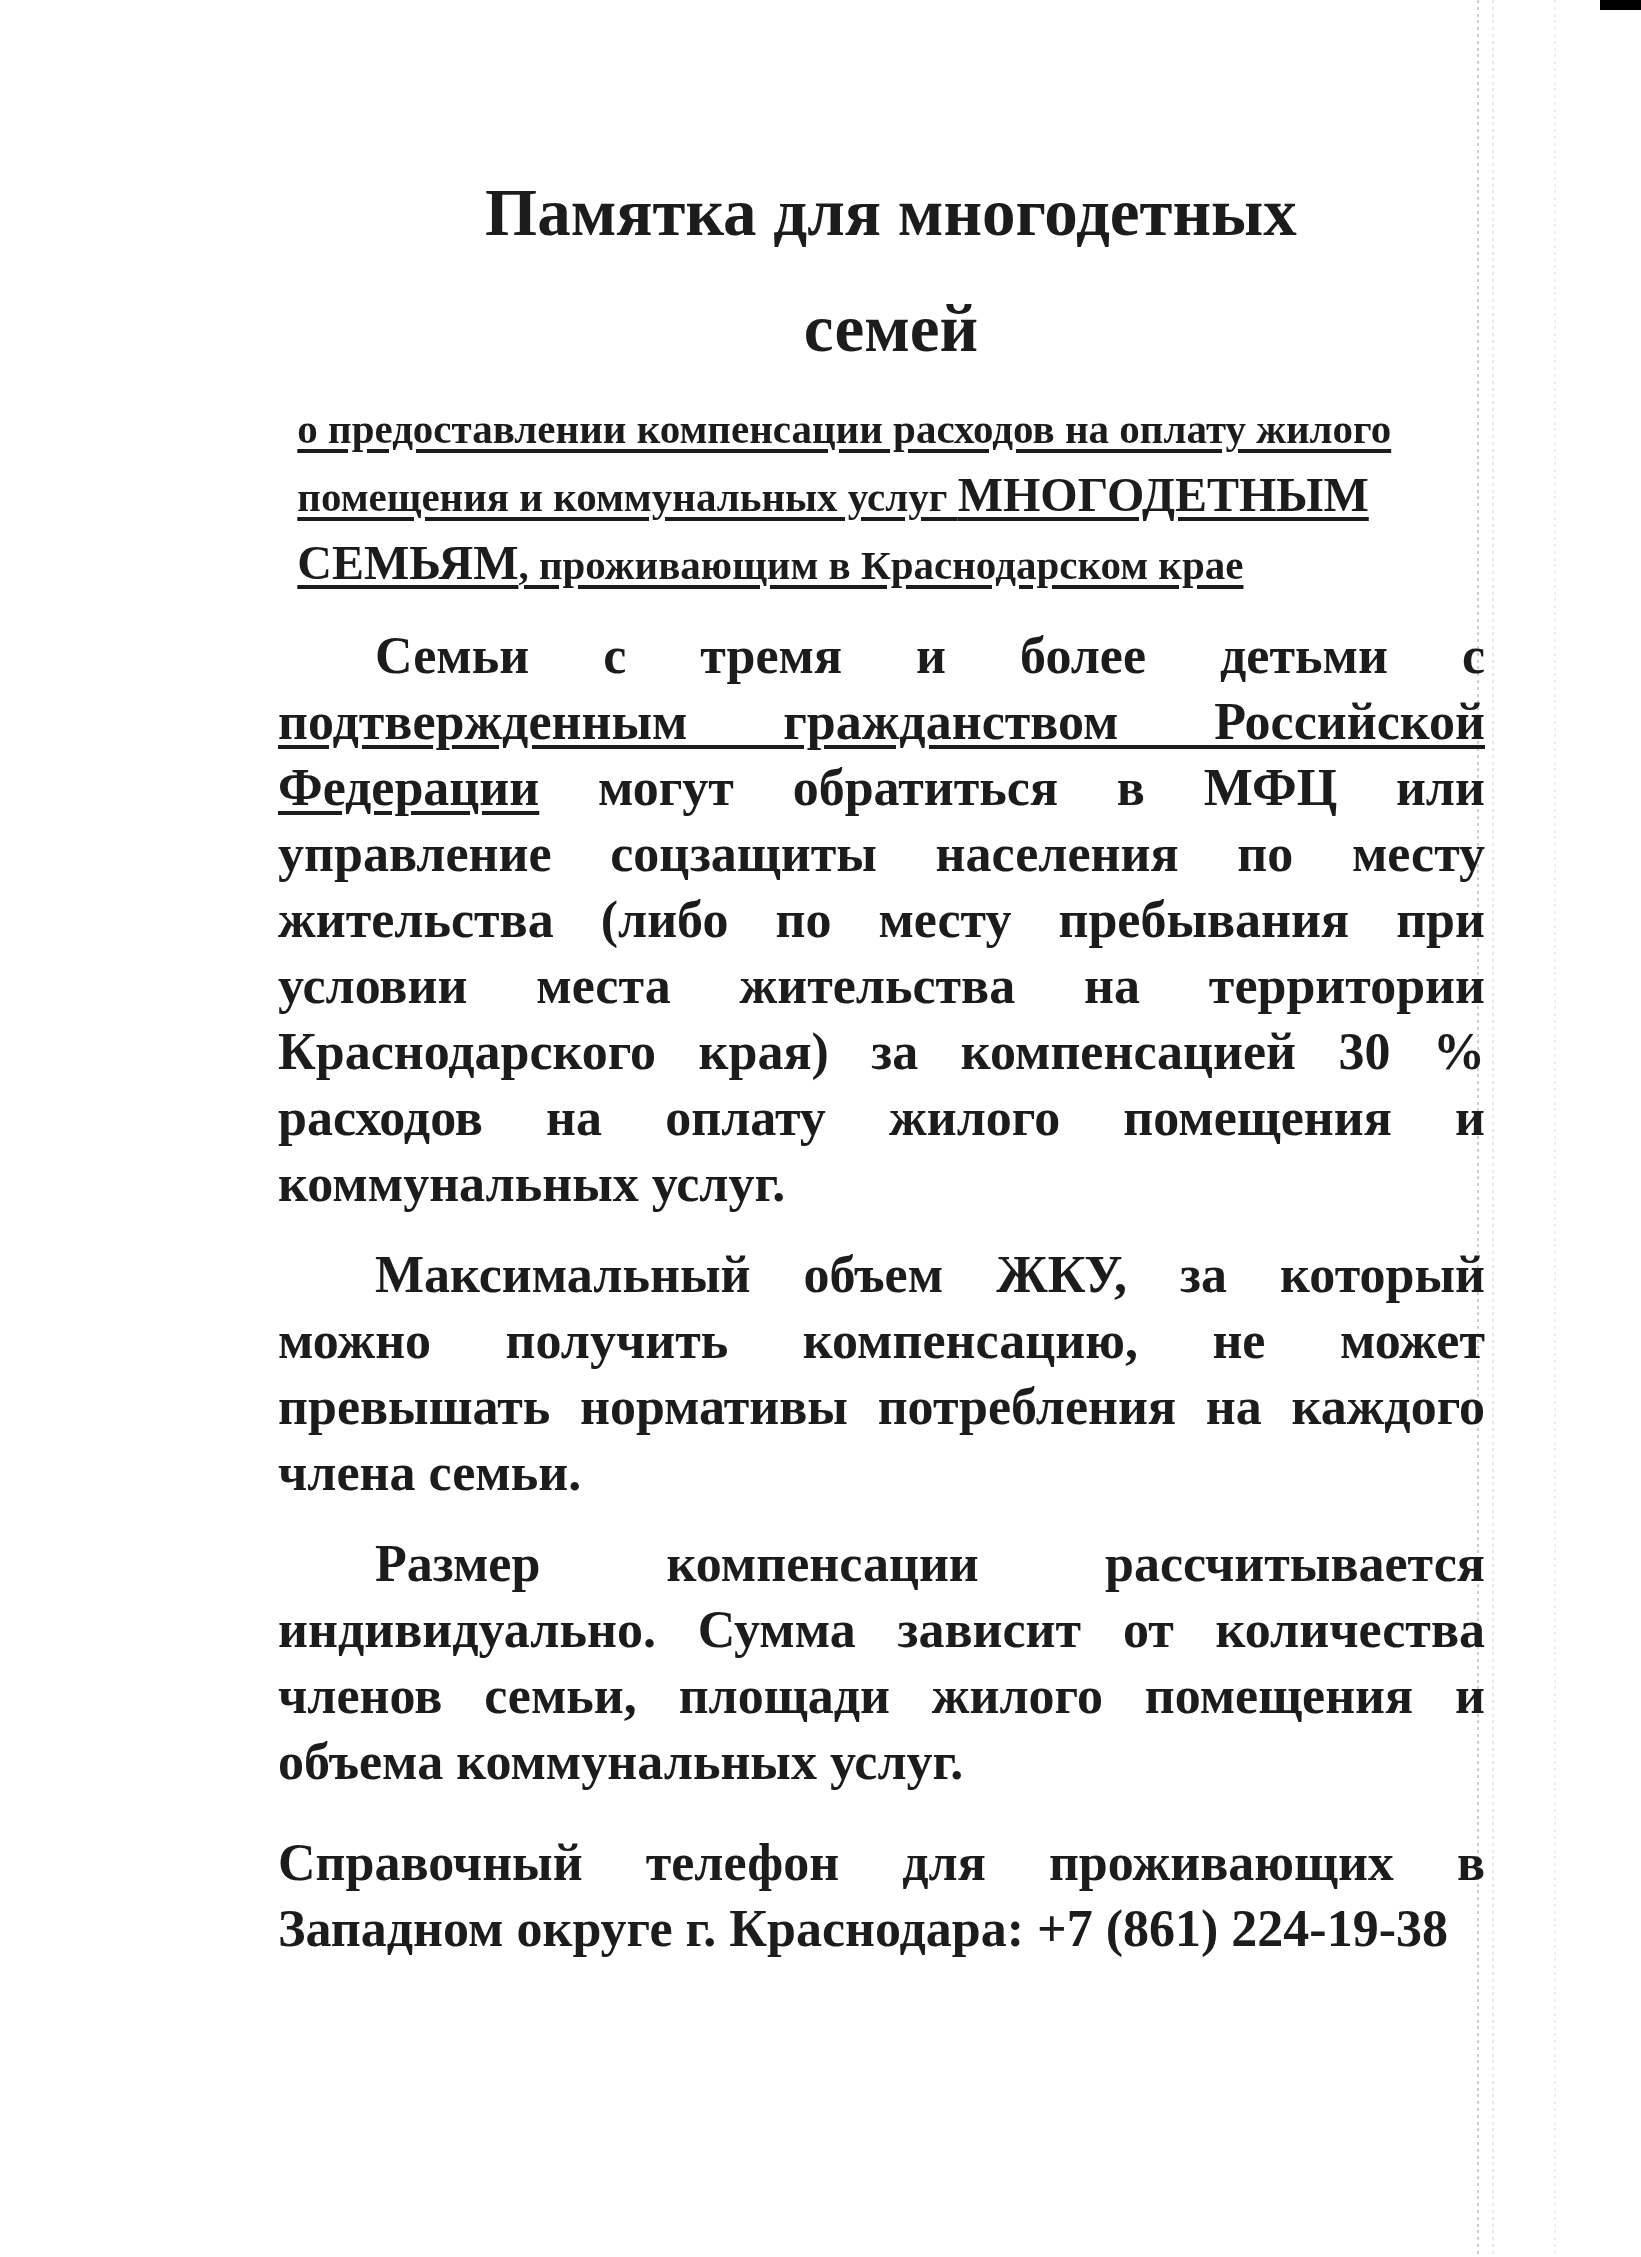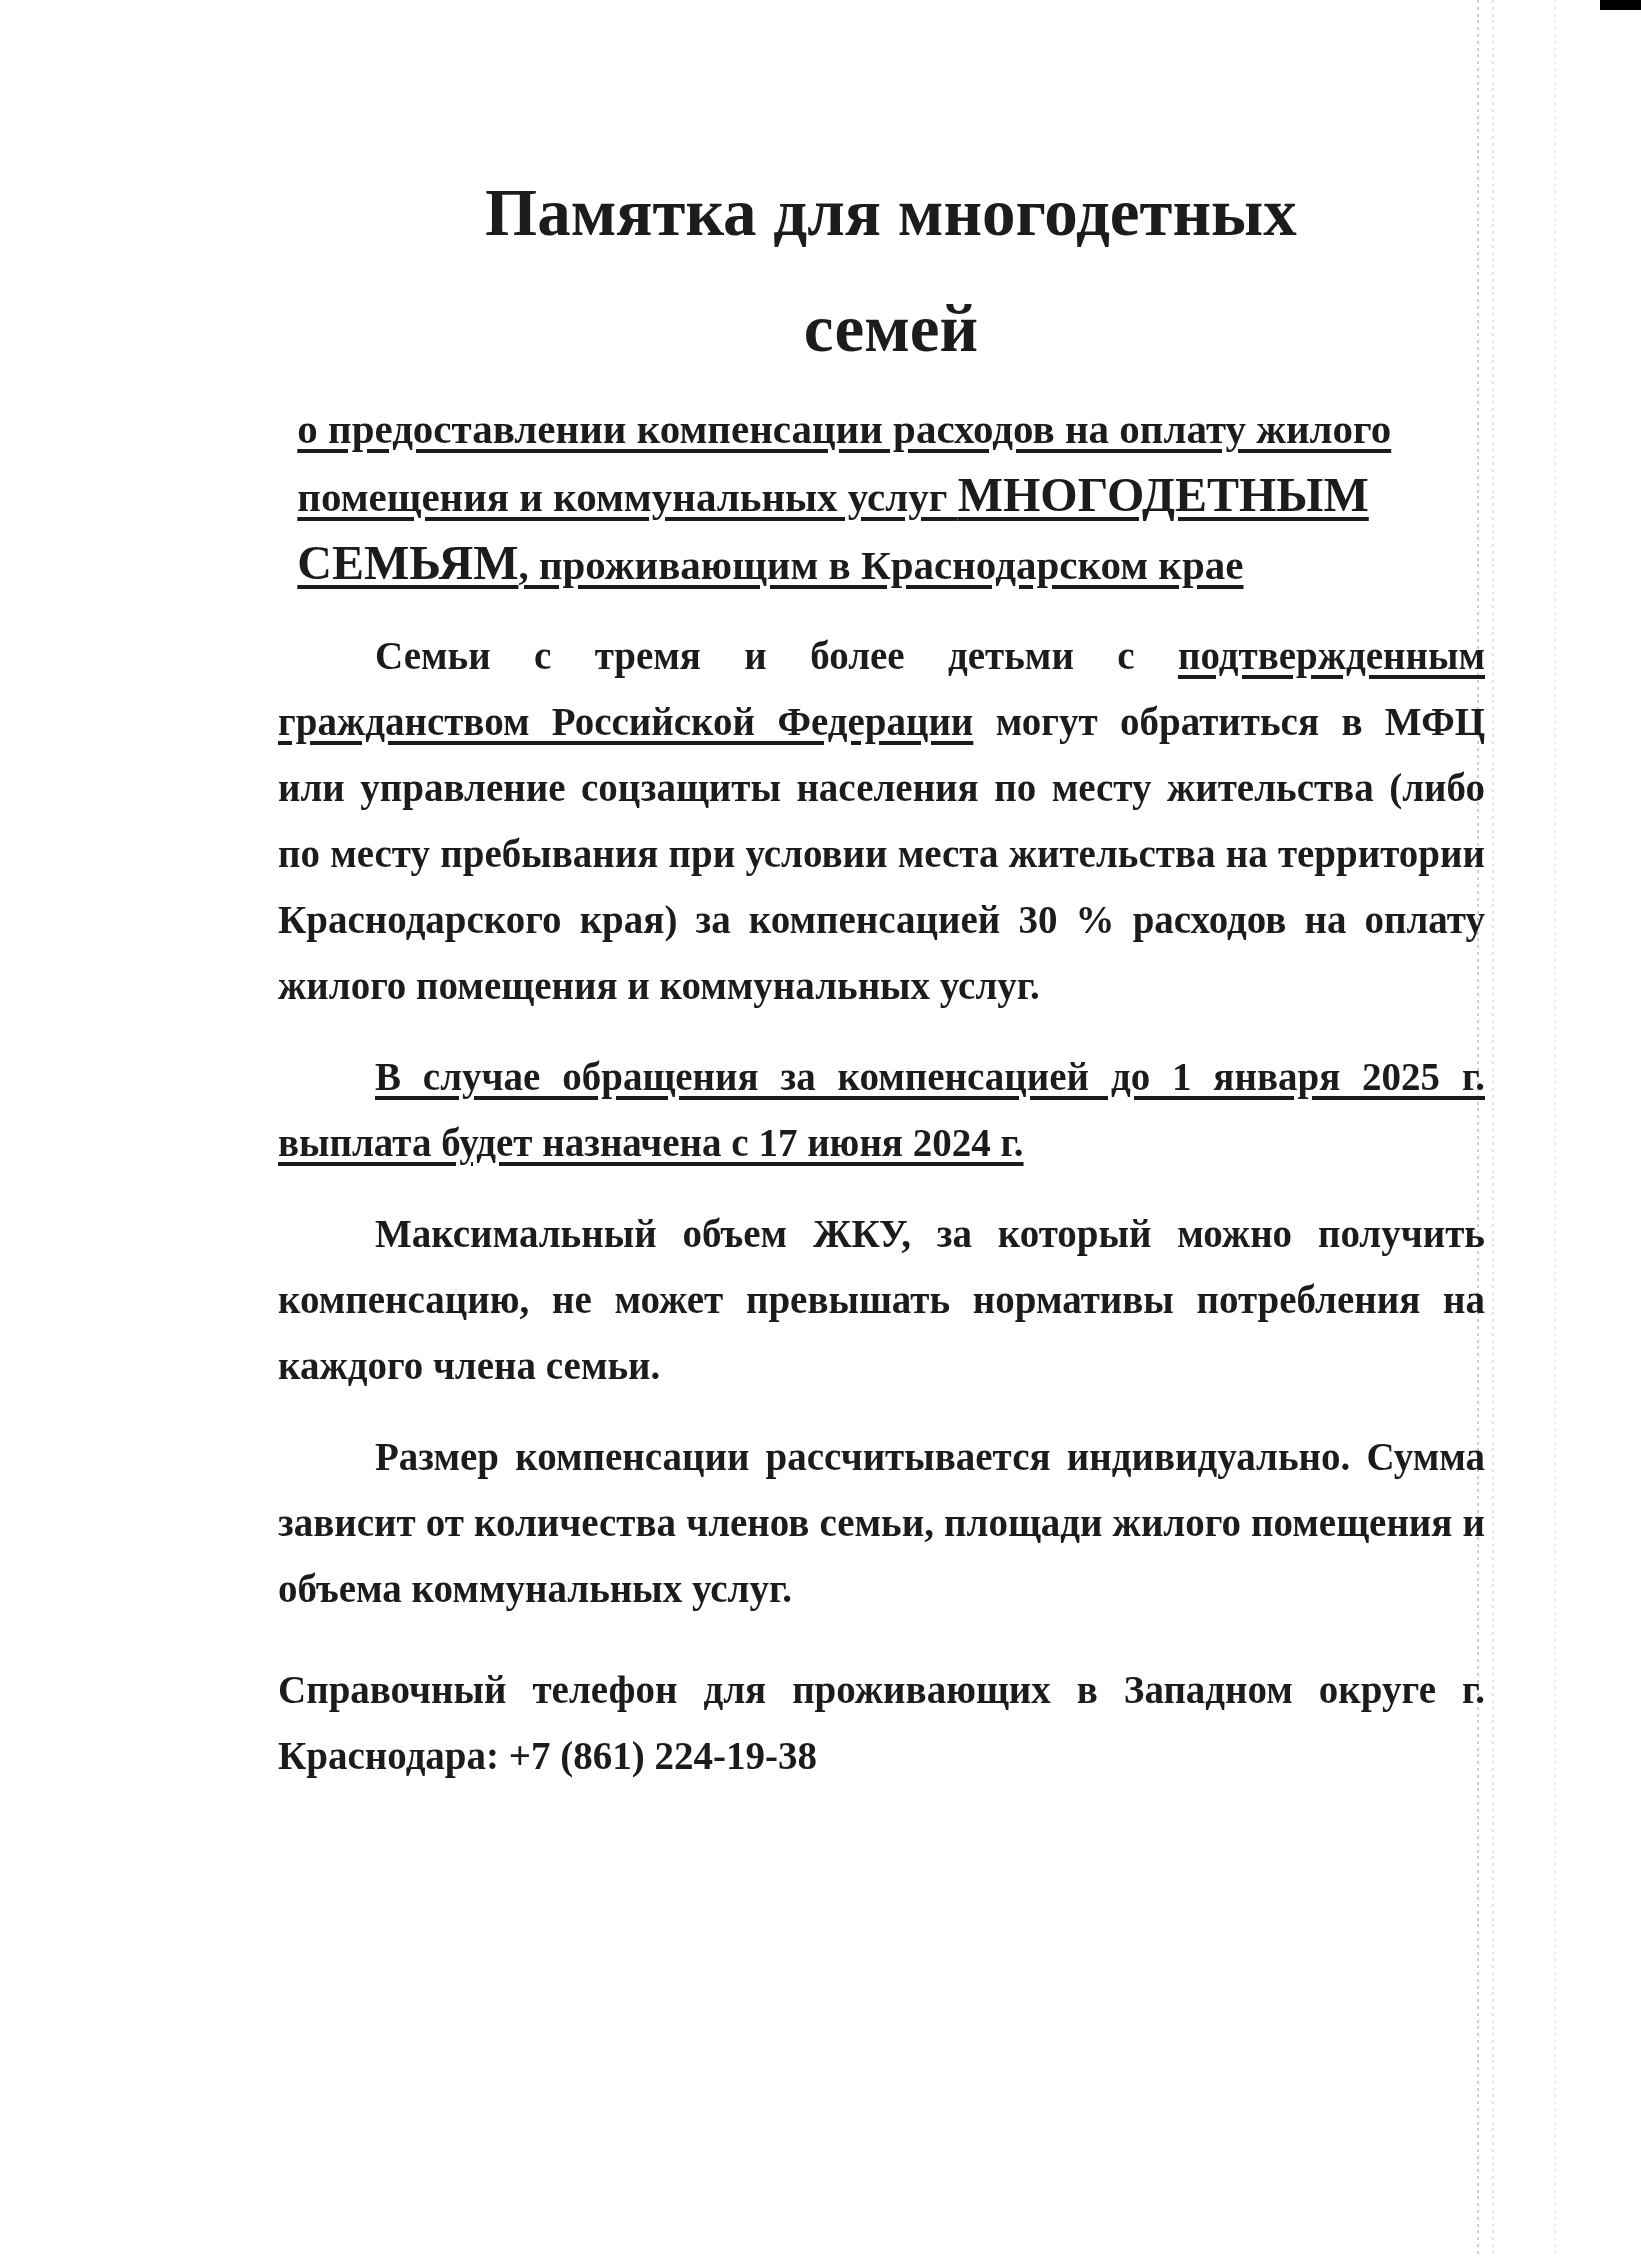--- a/index.html
+++ b/index.html
@@ -53,21 +53,21 @@
       font-size: 41px;
       line-height: 66px;
       margin: 0 19.3px 25px 19.3px;
       text-decoration: underline;
       text-decoration-thickness: 3.9px;
       text-underline-offset: 5.8px;
     }
     .subtitle .caps { font-size: 48px; }
     .para {
       font-weight: bold;
-      font-size: 39px;
+      font-size: 52px;
       line-height: 66px;
       text-align: justify;
       text-indent: 97px;
       margin: 0 0 25px 0;
       width: 1207px;
       hyphens: manual;
     }
     .u {
       text-decoration: underline;
       text-decoration-thickness: 3.9px;
@@ -92,21 +92,20 @@
   </h1>
 
   <div class="subtitle">
     <span>о предоставлении компенсации расходов на оплату жилого помещения и коммунальных услуг </span><span class="caps">МНОГОДЕТНЫМ СЕМЬЯМ</span><span>, проживающим в Краснодарском крае</span>
   </div>
 
   <p class="para">
     <span>Семьи с тремя и более детьми с </span><span class="u">подтвержденным гражданством Российской Федерации</span><span> могут обратиться в МФЦ или управление соцзащиты населения по месту жительства (либо по месту пребывания при условии места жительства на территории Краснодарского края) за компенсацией 30 % расходов на оплату жилого помещения и коммунальных услуг.</span>
   </p>
 
-  <p class="para highlight">В случае обращения за компенсацией до 1 января 2025 г. выплата будет назначена с 17 июня 2024 г.</p>
 
   <p class="para">Максимальный объем ЖКУ, за который можно получить компенсацию, не может превышать нормативы потребления на каждого члена семьи.</p>
 
   <p class="para">Размер компенсации рассчитывается индивидуально. Сумма зависит от количества членов семьи, площади жилого помещения и объема коммунальных услуг.</p>
 
   <p class="para noindent contact">
     <span>Справочный телефон для проживающих в Западном округе г. Краснодара: </span><span>+7 (861) 224-19-38</span>
   </p>
 </div>
 

